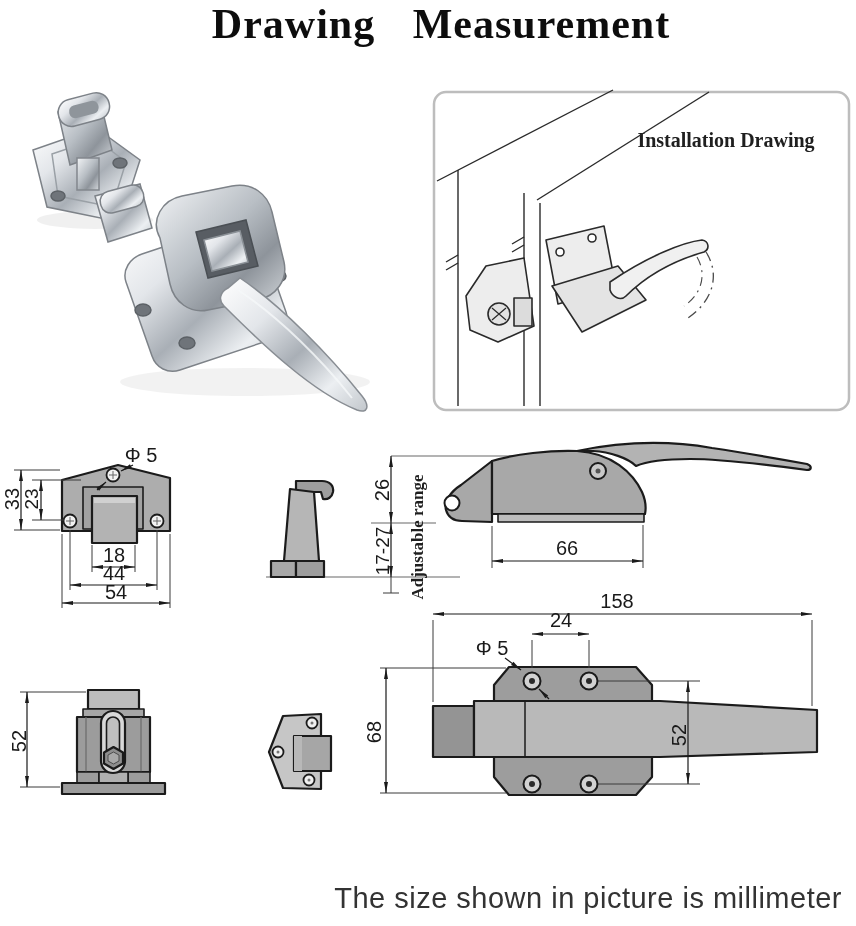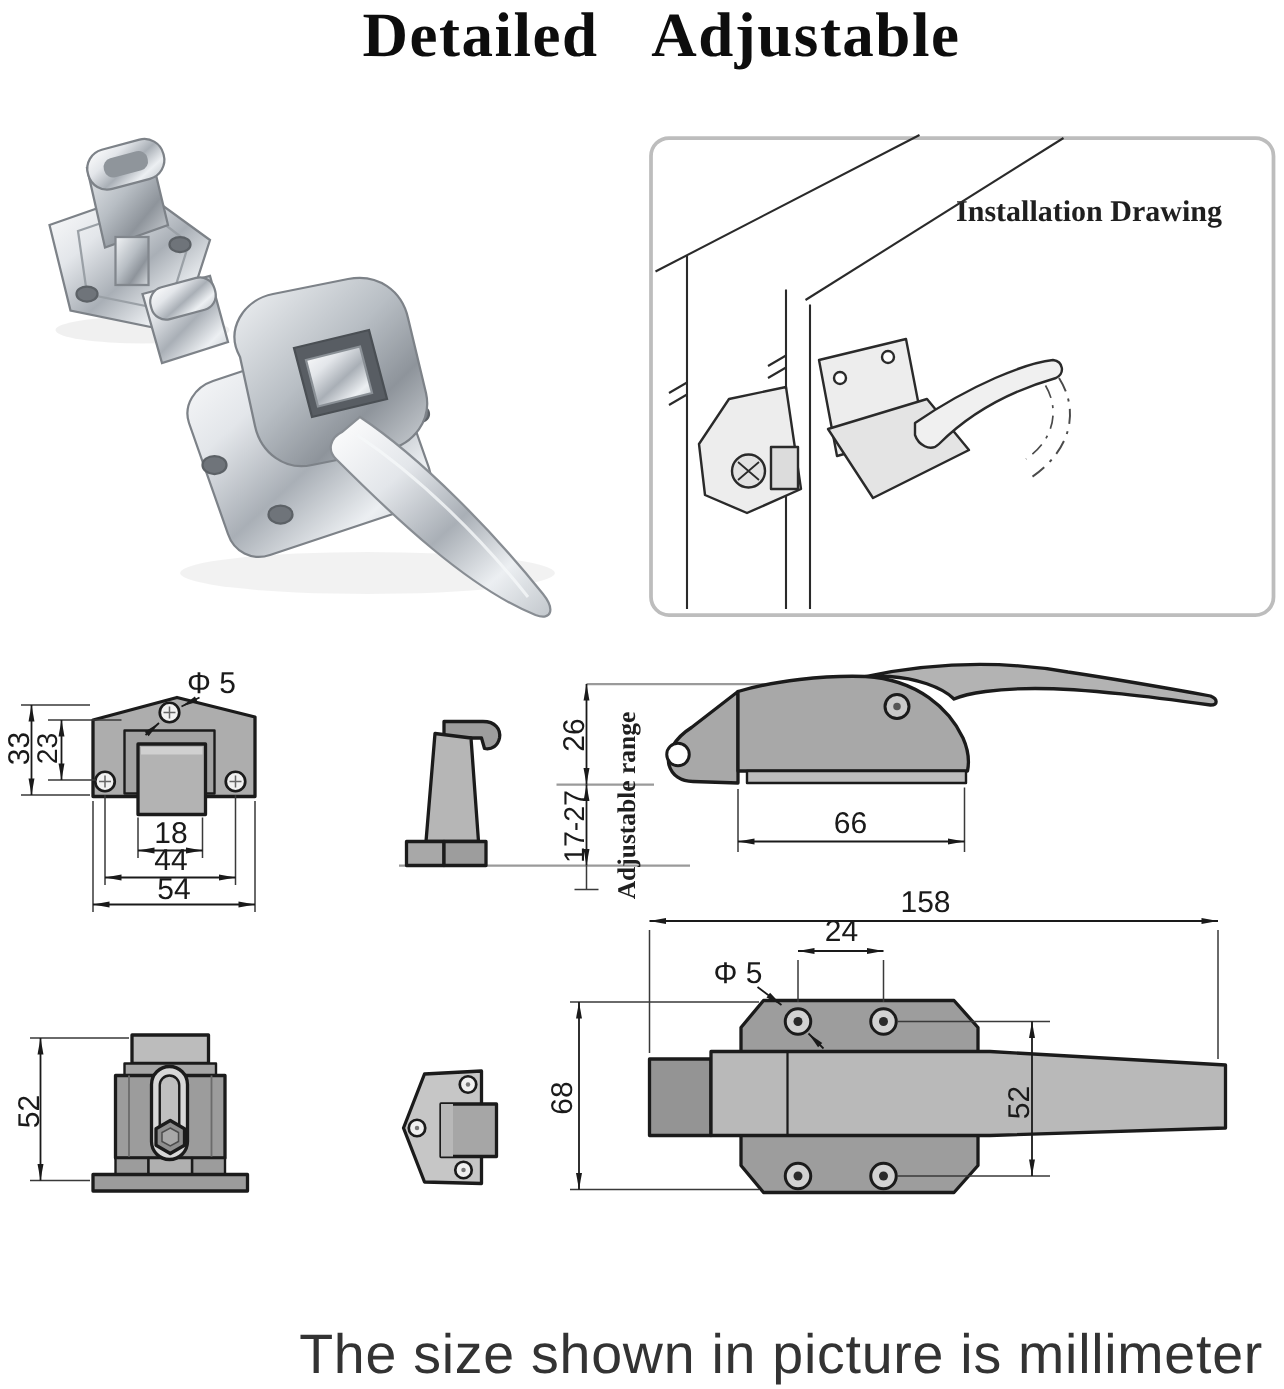--- a/index.html
+++ b/index.html
@@ -4,41 +4,41 @@
 <style>
   html,body{margin:0;padding:0;background:#ffffff;width:856px;height:926px;overflow:hidden;}
   #stage{position:relative;width:856px;height:926px;background:#fff;font-family:"Liberation Sans",sans-serif;}
   .title{
     position:absolute;top:0;left:0;width:100%;text-align:center;
     font-family:"Liberation Serif",serif;font-weight:bold;font-size:42px;
     color:#0d0d0d;word-spacing:26px;letter-spacing:1px;padding-left:26px;box-sizing:border-box;
   }
   .footer{
     position:absolute;top:882px;right:14px;width:820px;text-align:right;
-    font-size:37px;color:#333;letter-spacing:0.5px;
+    font-size:29px;color:#333;letter-spacing:0.5px;
   }
   svg{position:absolute;left:0;top:0;}
   .dim{font:20px "Liberation Sans",sans-serif;fill:#1a1a1a;}
   .dim-s{font:19px "Liberation Sans",sans-serif;fill:#1a1a1a;}
   .serif-label{font:bold 20px "Liberation Serif",serif;fill:#1f1f1f;}
   .adj{font:bold 17px "Liberation Serif",serif;fill:#1f1f1f;}
   .outl{stroke:#1b1b1b;stroke-width:2.2;stroke-linejoin:round;}
   .outl-t{stroke:#1b1b1b;stroke-width:1.6;stroke-linejoin:round;}
   .dimln{stroke:#1a1a1a;stroke-width:1.2;fill:none;}
   .extln{stroke:#3a3a3a;stroke-width:1;fill:none;}
   .refln{stroke:#9a9a9a;stroke-width:1.5;fill:none;}
   .inst{stroke:#2a2a2a;stroke-width:1.4;fill:none;}
   .instf{stroke:#2a2a2a;stroke-width:1.6;stroke-linejoin:round;}
 </style>
 </head>
 <body>
 
 <div id="stage">
 
-  <div class="title">Detailed Adjustable</div>
+  <div class="title">Drawing Measurement</div>
 
   <svg width="856" height="926" viewBox="0 0 856 926">
     <defs>
       <marker id="ar" viewBox="0 0 12 12" refX="11" refY="6" markerWidth="11" markerHeight="11" orient="auto-start-reverse">
         <path d="M1,4.2 L11,6 L1,7.8 Z" fill="#1a1a1a"></path>
       </marker>
       <linearGradient id="chr1" x1="0" y1="0" x2="1" y2="1">
         <stop offset="0" stop-color="#ffffff"></stop>
           <stop offset="0.3" stop-color="#e3e6ea"></stop>
         <stop offset="0.55" stop-color="#a9afb6"></stop>

